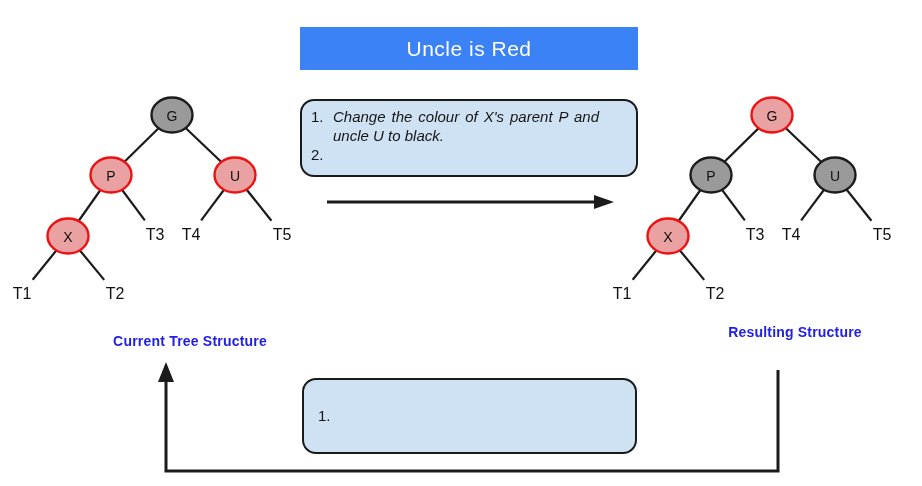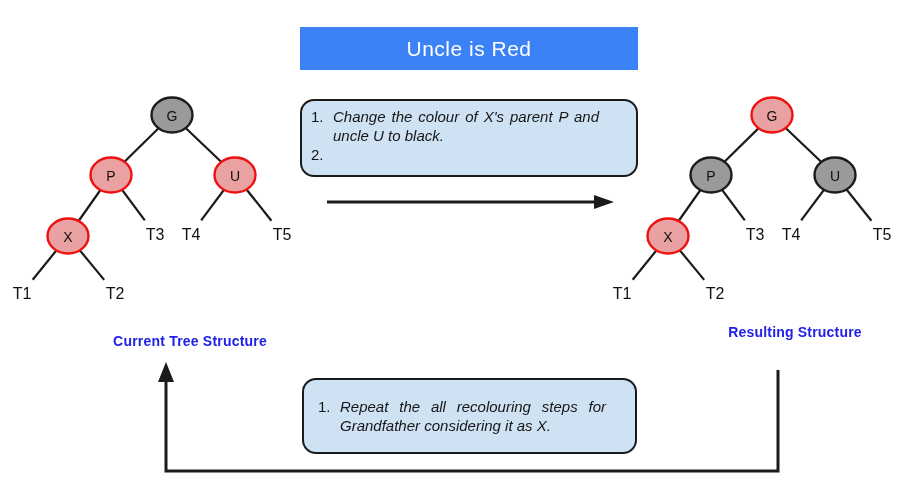--- a/index.html
+++ b/index.html
@@ -103,21 +103,20 @@
       <text x="12" y="203" text-anchor="middle" dominant-baseline="central" class="leaf-label">T1</text>
       <text x="105" y="203" text-anchor="middle" dominant-baseline="central" class="leaf-label">T2</text>
     </svg>
 
   <div class="caption left" style="color: rgb(32, 32, 232);">Current Tree Structure</div>
   <div class="caption right" style="color: rgb(32, 32, 232);">Resulting Structure</div>
 
   <div class="ibox bottom" style="background: rgb(207, 226, 243); border-color: rgb(26, 26, 26);">
     <div class="irow">
       <span class="num">1.</span>
-      <span class="itext">Repeat the all recolouring steps for Grandfather considering it as X.</span>
     </div>
   </div>
 
   <svg id="arrows">
     <g>
       <line x1="327" y1="202" x2="596" y2="202" stroke="#1b1b1b" stroke-width="3"></line>
       <polygon points="614,202 594,195 594,209" fill="#1b1b1b"></polygon>
     </g>
     <g>
       <polyline points="778,370 778,471 166,471 166,380" fill="none" stroke="#1b1b1b" stroke-width="3"></polyline>

